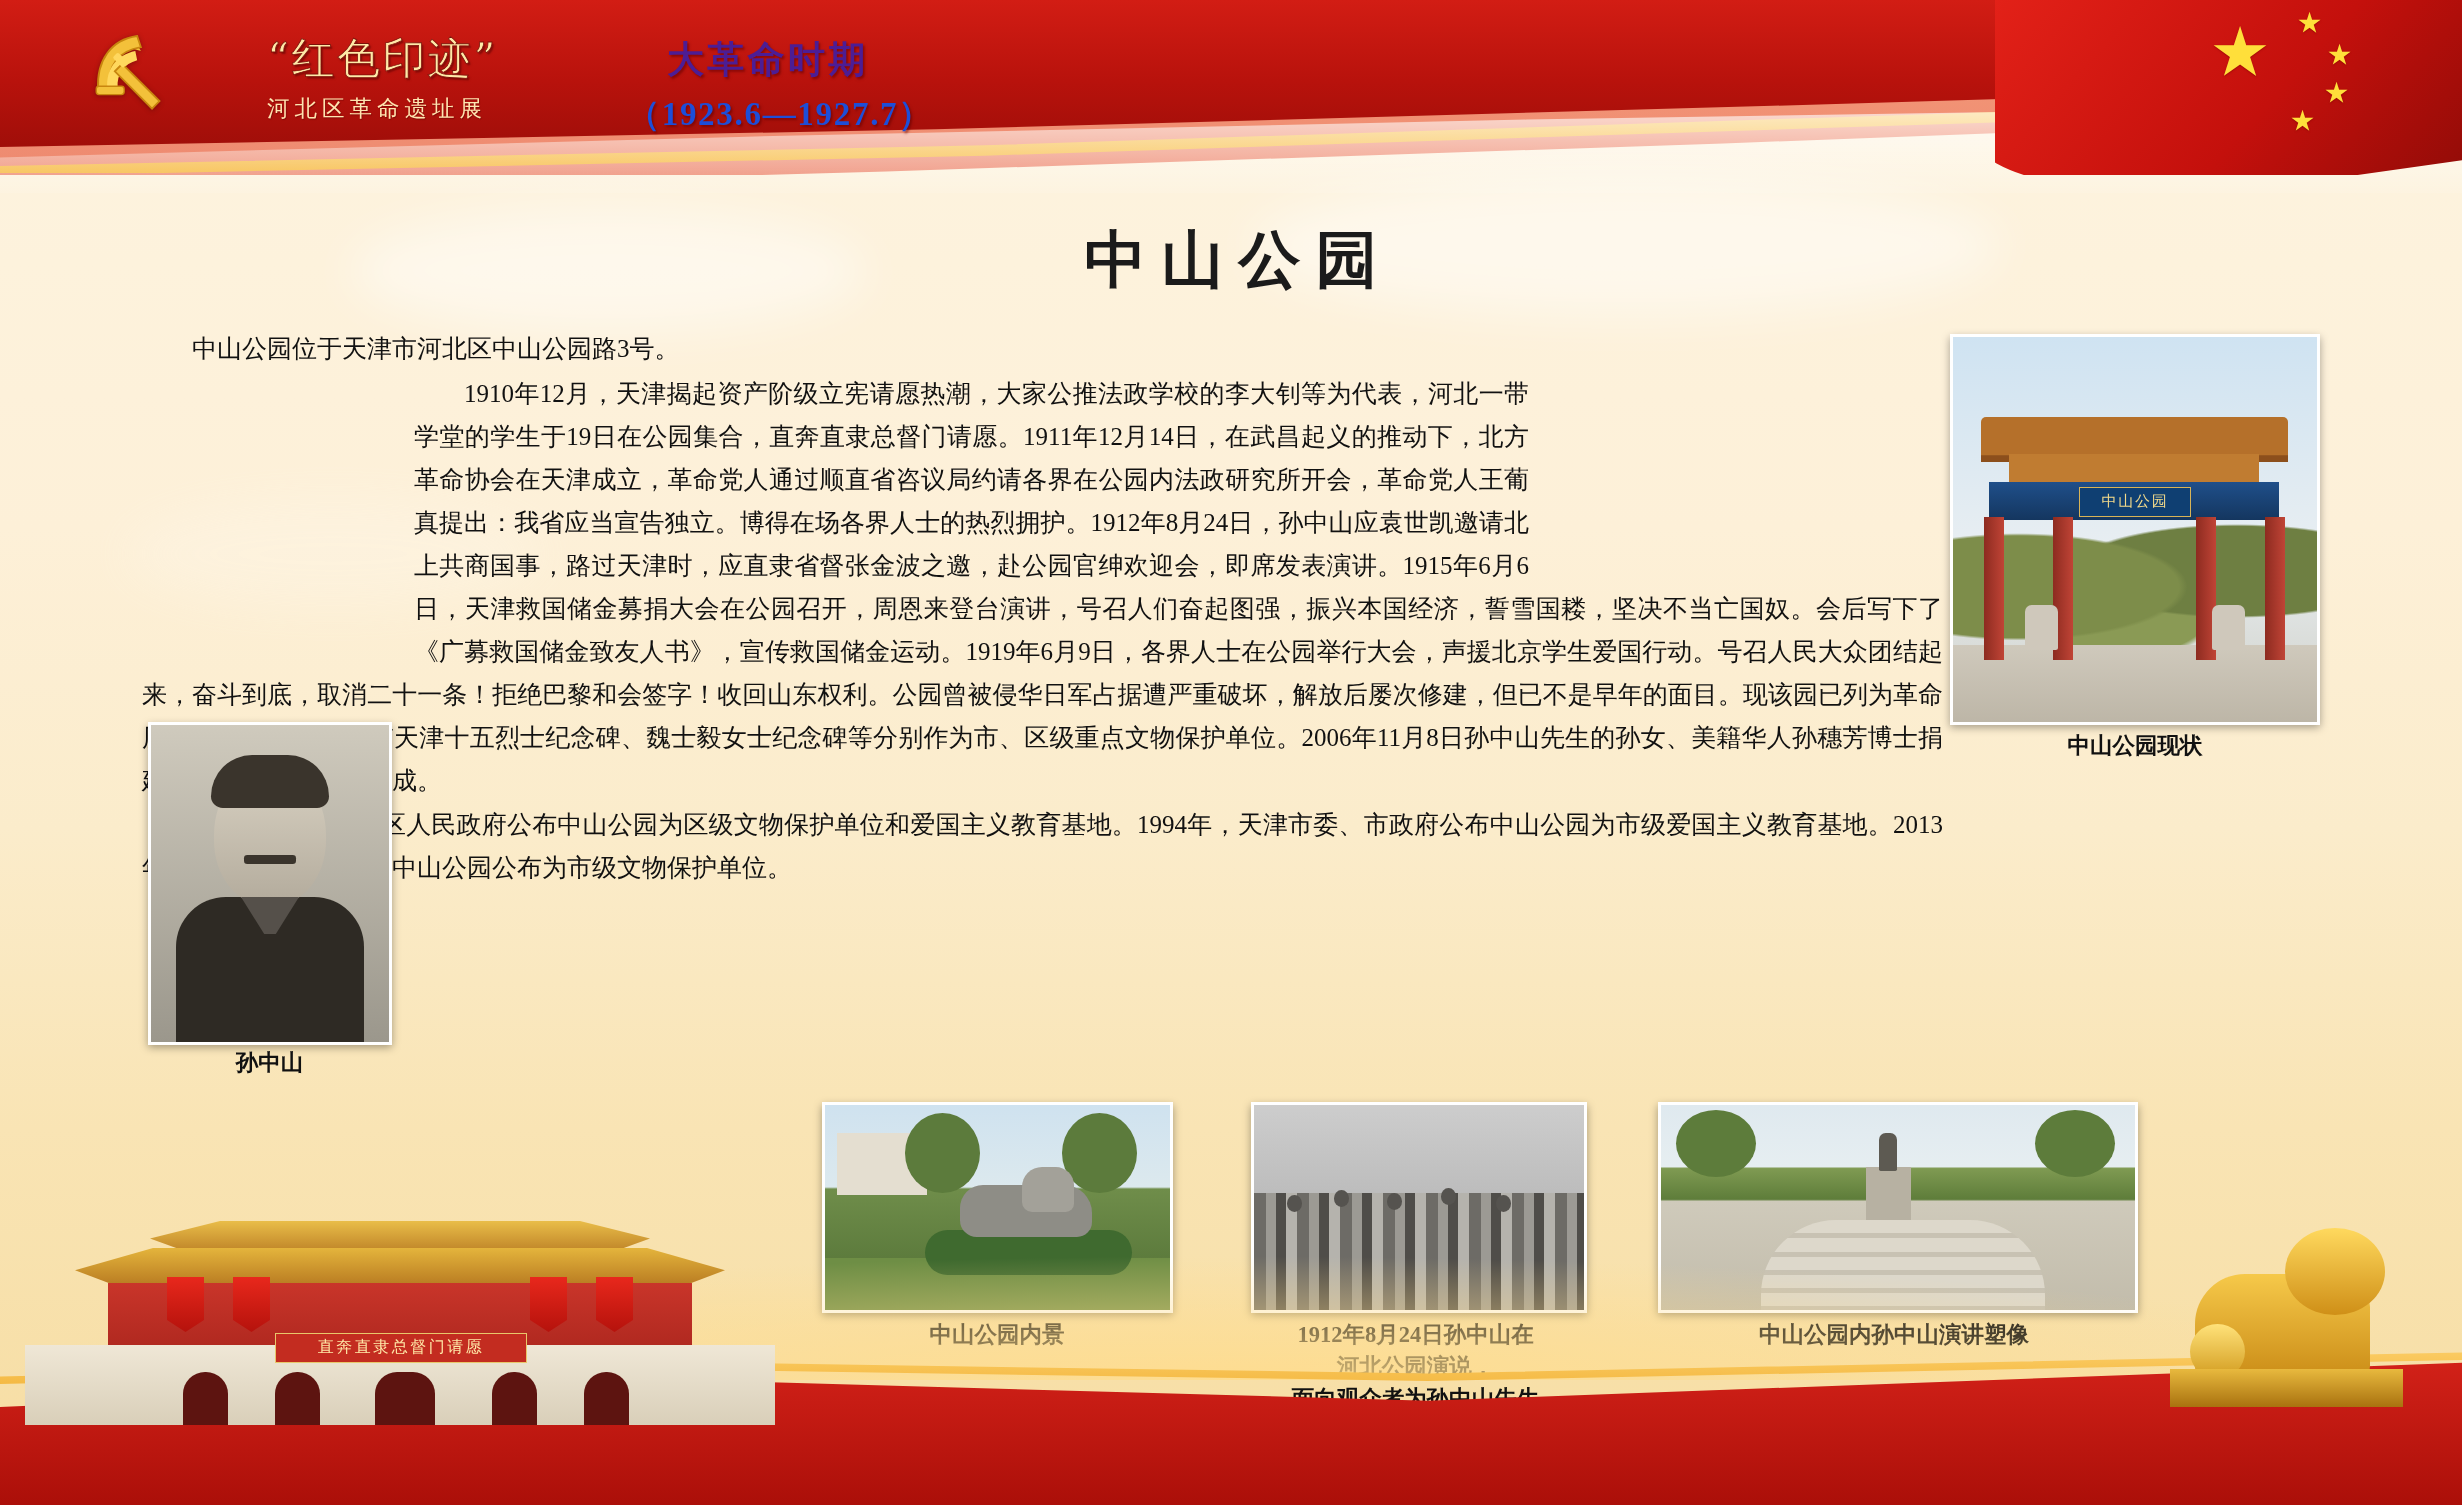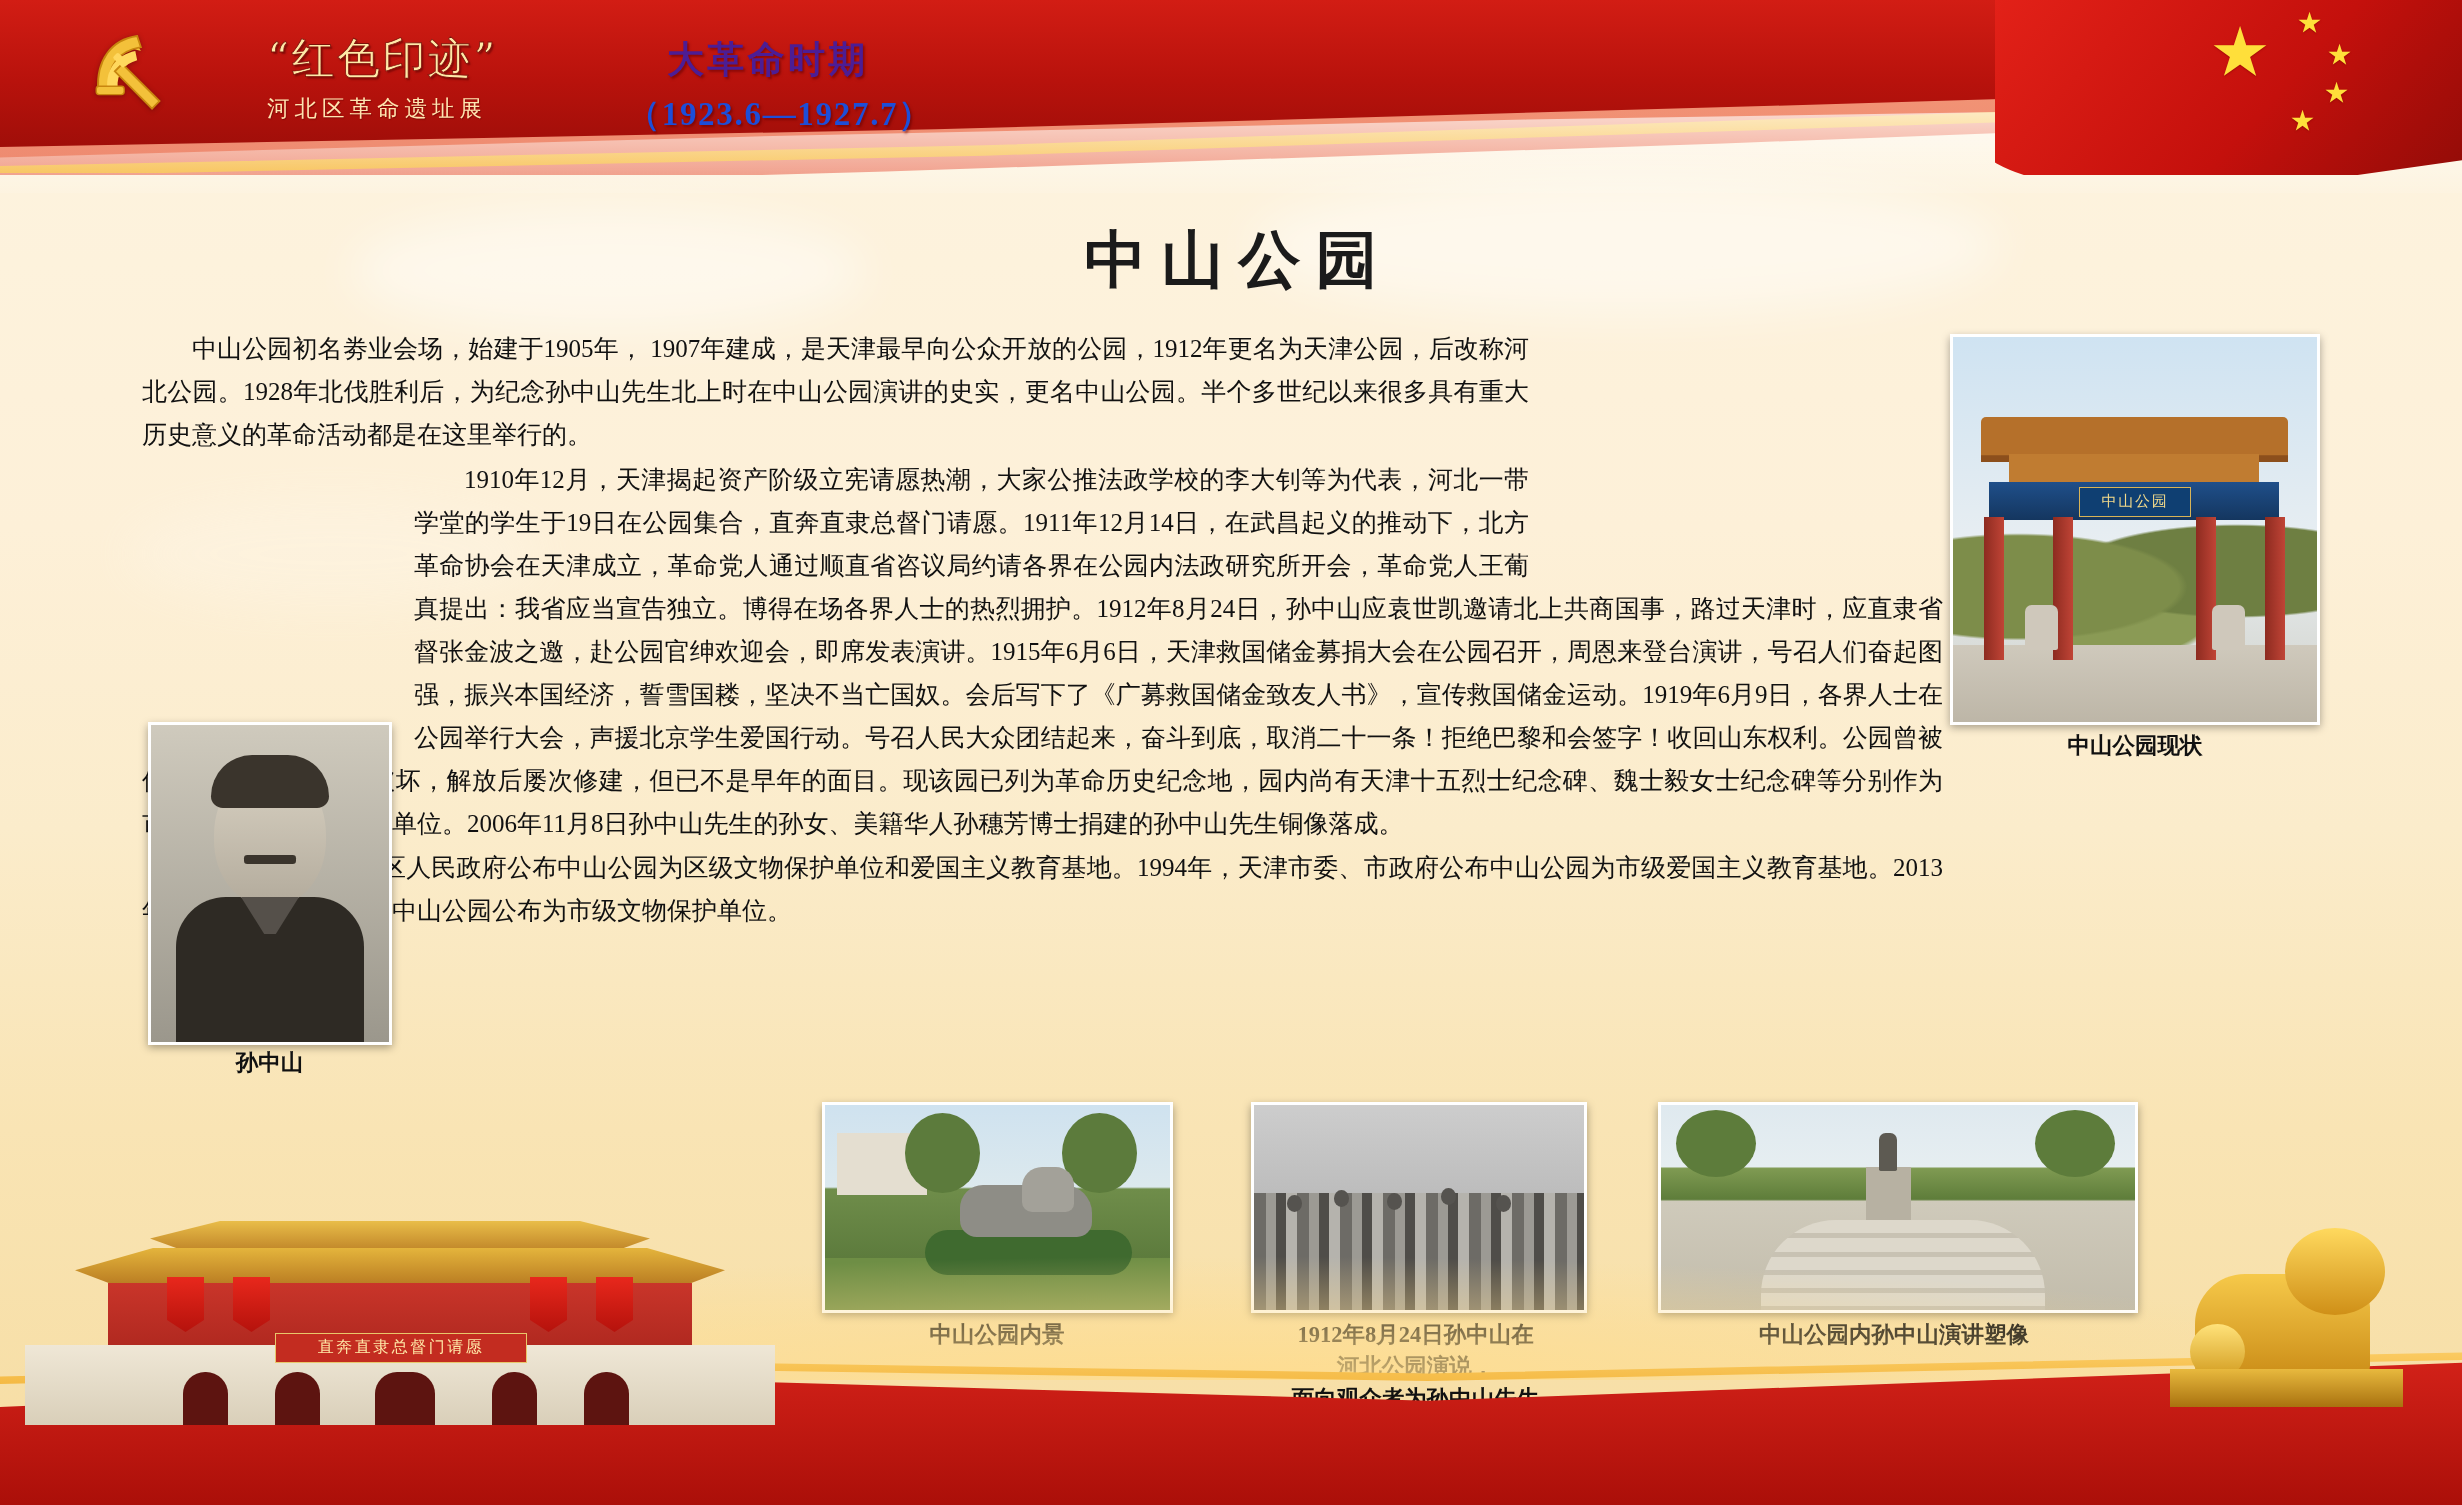--- a/index.html
+++ b/index.html
@@ -229,21 +229,21 @@
   <span class="star" style="right:140px;top:10px;font-size:25px;">★</span>
   <span class="star" style="right:110px;top:42px;font-size:25px;">★</span>
   <span class="star" style="right:113px;top:80px;font-size:25px;">★</span>
   <span class="star" style="right:147px;top:108px;font-size:25px;">★</span>
 </div>
 
 <div class="main-title">中山公园</div>
 
 <div class="body-text">
   <div class="float-gate"></div>
-  <p>中山公园初名劵业会场，始建于1905年， 1907年建成，是天津最早向公众开放的公园，1912年更名为天津公园，后改称河北公园。1928年北伐胜利后，为纪念孙中山先生北上时在中山公园演讲的史实，更名中山公园。半个多世纪以来很多具有重大历史意义的革命活动都是在这里举行的。</p>
+  <p>中山公园位于天津市河北区中山公园路3号。</p>
   <div class="float-sun" style="margin-top:52px;"></div>
   <p>1910年12月，天津揭起资产阶级立宪请愿热潮，大家公推法政学校的李大钊等为代表，河北一带学堂的学生于19日在公园集合，直奔直隶总督门请愿。1911年12月14日，在武昌起义的推动下，北方革命协会在天津成立，革命党人通过顺直省咨议局约请各界在公园内法政研究所开会，革命党人王葡真提出：我省应当宣告独立。博得在场各界人士的热烈拥护。1912年8月24日，孙中山应袁世凯邀请北上共商国事，路过天津时，应直隶省督张金波之邀，赴公园官绅欢迎会，即席发表演讲。1915年6月6日，天津救国储金募捐大会在公园召开，周恩来登台演讲，号召人们奋起图强，振兴本国经济，誓雪国耧，坚决不当亡国奴。会后写下了《广募救国储金致友人书》，宣传救国储金运动。1919年6月9日，各界人士在公园举行大会，声援北京学生爱国行动。号召人民大众团结起来，奋斗到底，取消二十一条！拒绝巴黎和会签字！收回山东权利。公园曾被侵华日军占据遭严重破坏，解放后屡次修建，但已不是早年的面目。现该园已列为革命历史纪念地，园内尚有天津十五烈士纪念碑、魏士毅女士纪念碑等分别作为市、区级重点文物保护单位。2006年11月8日孙中山先生的孙女、美籍华人孙穗芳博士捐建的孙中山先生铜像落成。</p>
   <p>1984年2月，河北区人民政府公布中山公园为区级文物保护单位和爱国主义教育基地。1994年，天津市委、市政府公布中山公园为市级爱国主义教育基地。2013年，天津市人民政府将中山公园公布为市级文物保护单位。</p>
 </div>
 
 <div class="photo" id="gate">
   <div class="sky"></div>
   <div class="trees"></div>
   <div class="ground"></div>
   <div class="arch">

